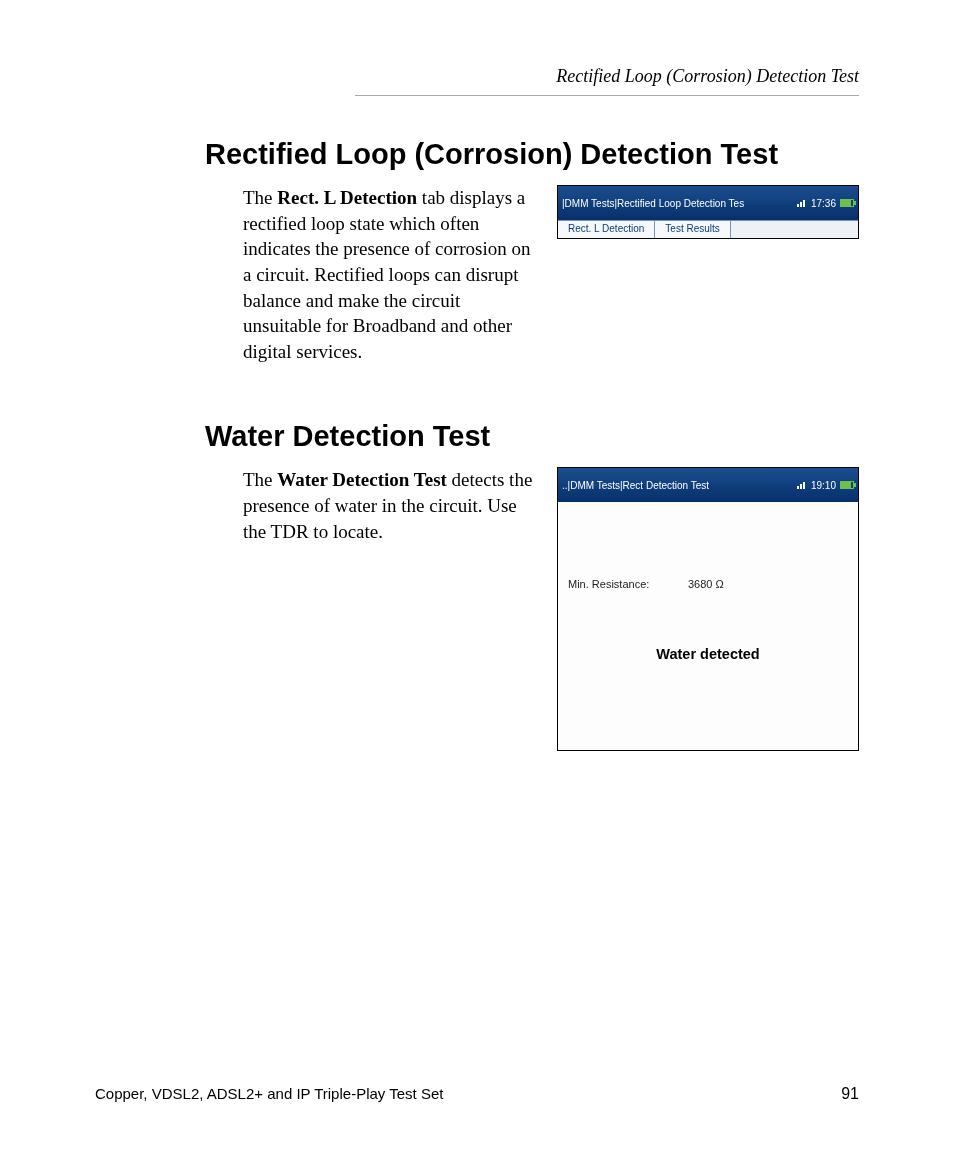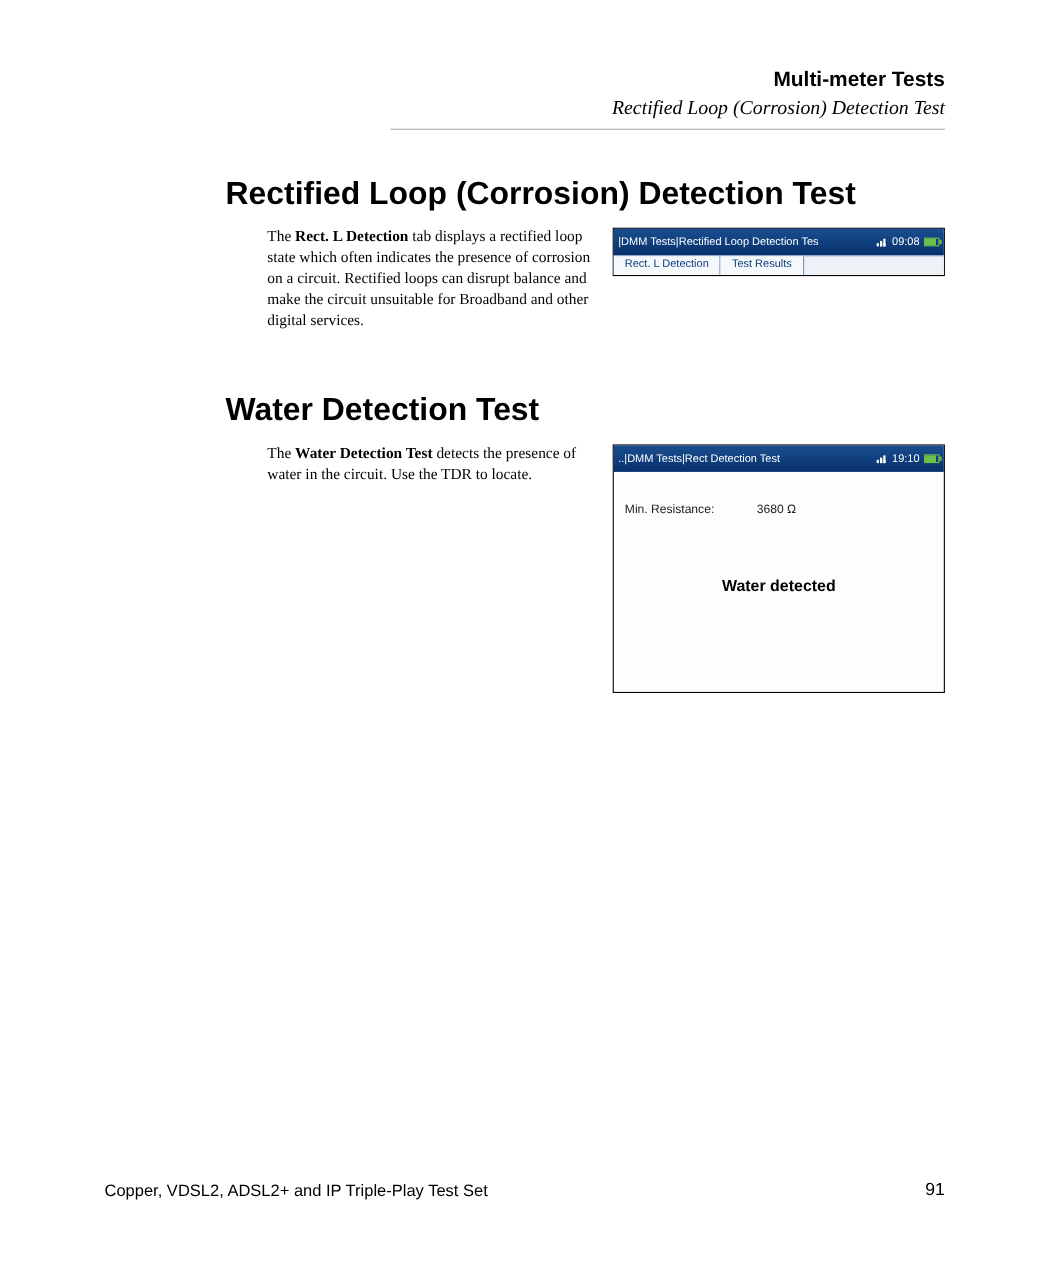--- a/index.html
+++ b/index.html
@@ -42,39 +42,39 @@
     margin-left: 110px;
     margin-bottom: 14px;
   }
   .section-body {
     margin-left: 148px;
     display: flex;
     align-items: flex-start;
     gap: 18px;
   }
   .section-text {
-    font-size: 14px;
+    font-size: 19px;
     line-height: 1.35;
     flex: 1;
   }
   .section-text b { font-weight: 700; }
   .device {
     width: 302px;
     border: 1px solid #000;
     font-family: Arial, Helvetica, sans-serif;
     font-size: 11px;
     color: #000;
     background: #fdfdfd;
     flex-shrink: 0;
   }
   .dev-titlebar {
     background: #0a3b7a;
     background: linear-gradient(#1a4e90, #06306a);
     color: #fff;
-    height: 24px;
+    height: 34px;
     display: flex;
     align-items: center;
     padding: 0 4px;
     font-size: 10px;
   }
   .dev-titlebar .crumbs { flex: 1; white-space: nowrap; overflow: hidden; }
   .dev-titlebar .status { display: flex; align-items: center; gap: 4px; }
   .sig-icon {
     display: inline-block;
     width: 10px; height: 8px;
@@ -128,54 +128,52 @@
   }
   .dev-tab {
     border-right: 1px solid #7a94b8;
     padding: 2px 10px 0 10px;
     font-size: 10px;
     color: #0a3b7a;
     background: #f6f9fc;
   }
   .footer {
     position: absolute;
-    bottom: 68px;
+    bottom: 56px;
     left: 95px;
     right: 95px;
     display: flex;
     justify-content: space-between;
     font-family: Arial, Helvetica, sans-serif;
     font-size: 15px;
-    align-items: center;
   }
   .footer .pn { font-weight: 400; font-size: 16px; }
 </style>
 </head>
 <body>
 
 <div class="page">
   <div class="running-head">
-    <div class="rh-chapter">Multi-meter Tests</div>
     <div class="rh-section">Rectified Loop (Corrosion) Detection Test</div>
     <div class="rh-rule"></div>
   </div>
 
   <h1 class="section-title">Rectified Loop (Corrosion) Detection Test</h1>
   <div class="section-body">
     <p class="section-text">
       <span>The </span><b>Rect. L Detection</b><span> tab displays a rectified loop state which often indicates the presence of corrosion on a circuit. Rectified loops can disrupt balance and make the circuit unsuitable for Broadband and other digital services.</span>
     </p>
     <div class="device">
       <div class="dev-titlebar">
         <span class="crumbs">|DMM Tests|Rectified Loop Detection Tes</span>
         <span class="status">
           <span class="sig-icon">
               <span class="bar3"></span>
             </span>
-          <span>09:08</span>
+          <span>17:36</span>
           <span class="batt-icon"></span>
         </span>
       </div>
       <div class="dev-tabs">
         <div class="dev-tab">Rect. L Detection</div>
         <div class="dev-tab">Test Results</div>
       </div>
     </div>
   </div>
 
@@ -188,21 +186,21 @@
       <div class="dev-titlebar">
         <span class="crumbs">..|DMM Tests|Rect Detection Test</span>
         <span class="status">
           <span class="sig-icon">
               <span class="bar3"></span>
             </span>
           <span>19:10</span>
           <span class="batt-icon"></span>
         </span>
       </div>
-      <div class="dev-body" style="min-height:200px; padding-top:28px;">
+      <div class="dev-body" style="min-height:200px; padding-top:28px;margin-top:48px;">
         <div class="dev-row">
           <span class="dev-label" style="width:120px;">Min. Resistance:</span>
           <span class="dev-value">3680 Ω</span>
         </div>
         <div class="dev-message" style="margin-top:56px;font-weight:bold;">Water detected</div>
       </div>
     </div>
   </div>
 </div>
 

